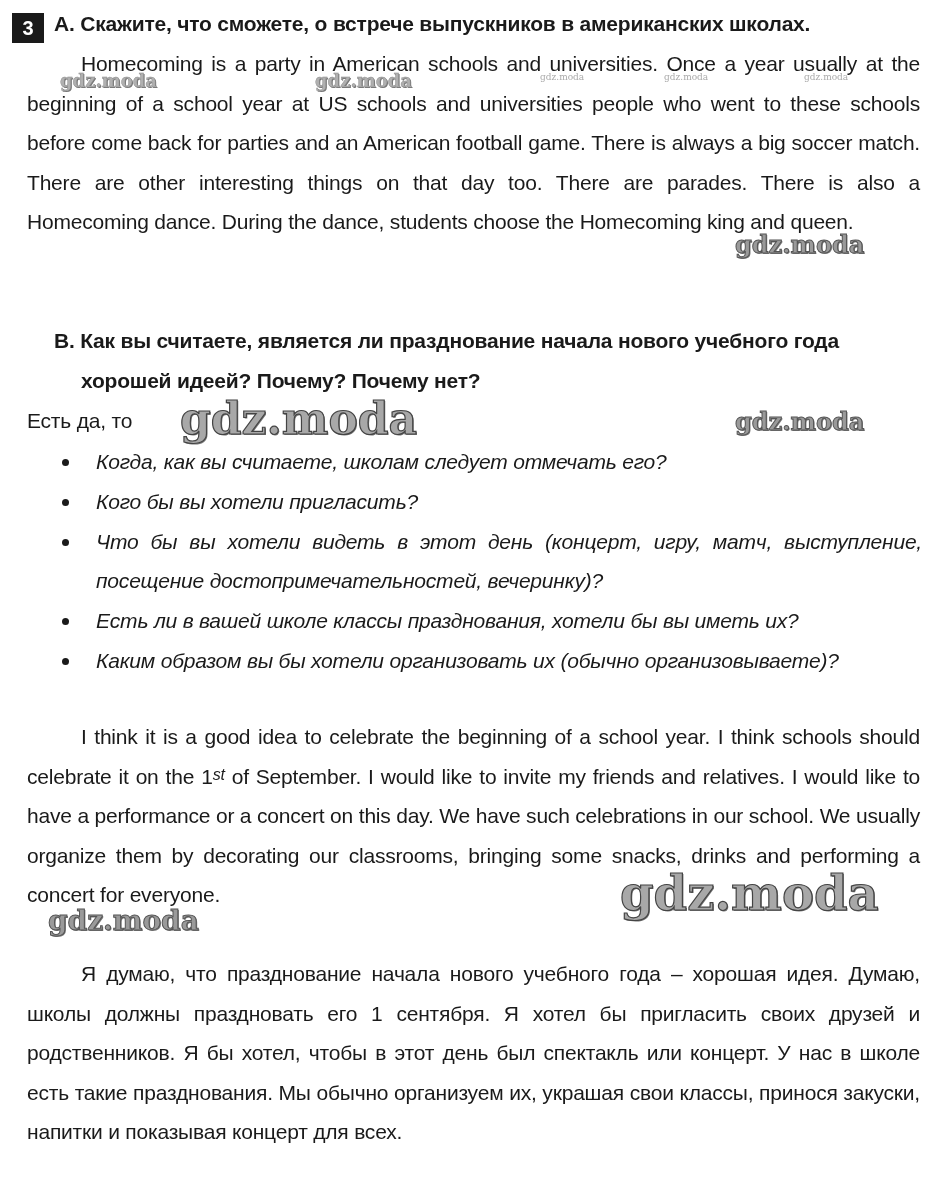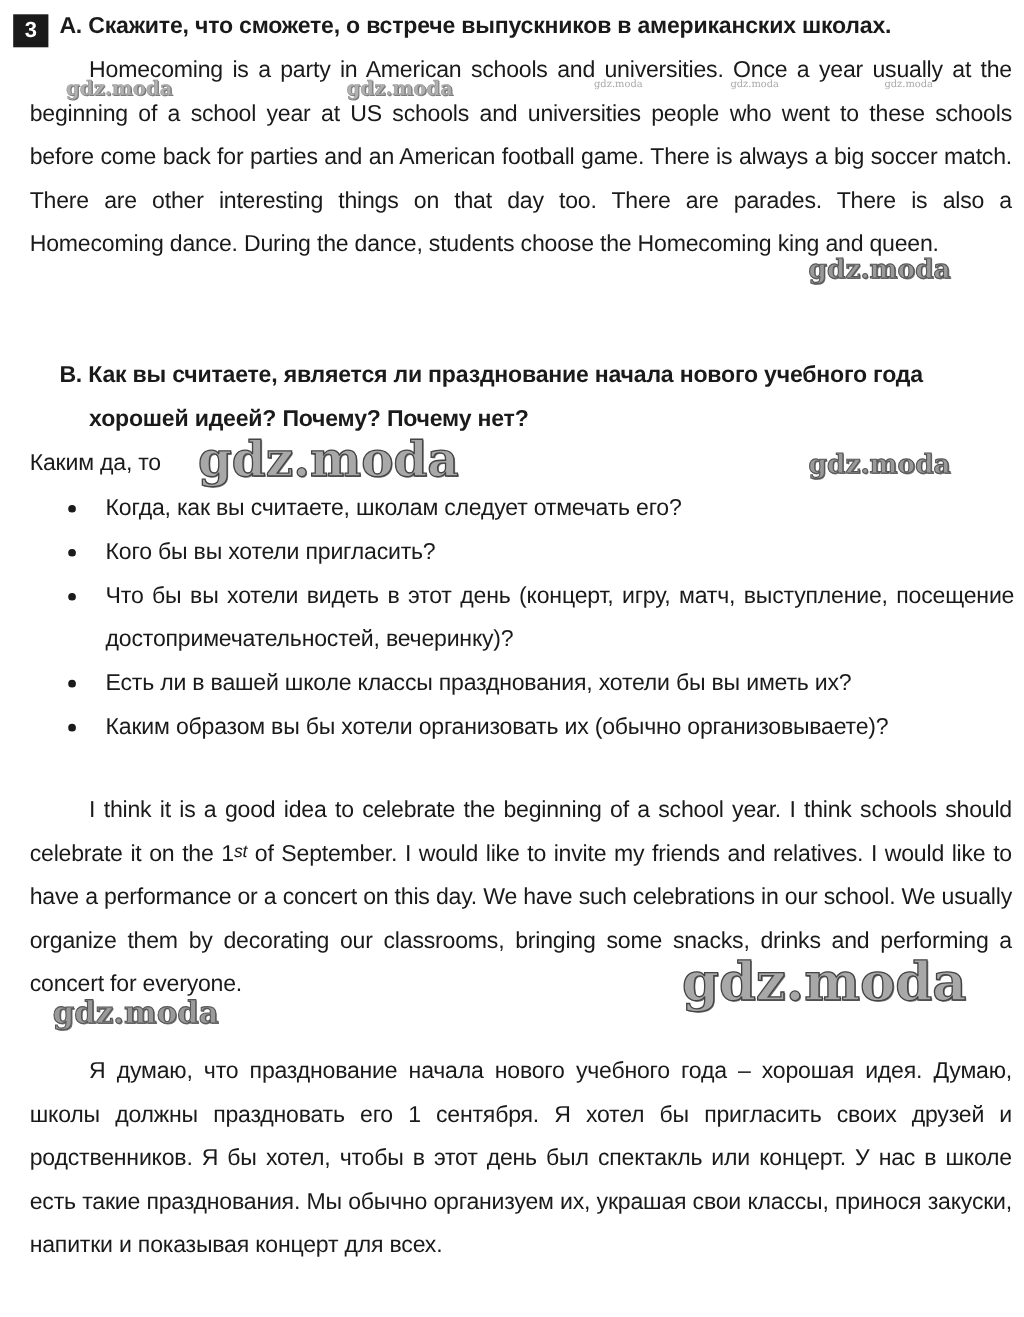--- a/index.html
+++ b/index.html
@@ -6,42 +6,42 @@
   body { width:931px; height:1197px; position:relative; overflow:hidden;
          font-family:"Liberation Sans", sans-serif; color:#1a1a1a; }
   .page { position:absolute; left:0; top:0; width:931px; height:1197px; }
   .num-badge { position:absolute; left:12px; top:13px; width:32px; height:30px; background:#1a1a1a;
                color:#fff; font-weight:bold; font-size:20px; line-height:30px; text-align:center; }
   .heading { position:absolute; font-weight:bold; font-size:21px; color:#1a1a1a; white-space:nowrap; letter-spacing:-0.2px; }
   .para { position:absolute; left:27px; width:893px; font-size:21px; line-height:39.6px;
           text-align:justify; color:#1a1a1a; letter-spacing:-0.2px; }
   .para .indent { display:inline-block; width:54px; }
   .line { position:absolute; font-size:21px; color:#1a1a1a; white-space:nowrap; letter-spacing:-0.2px; }
-  .bullet-list { position:absolute; left:60px; top:442px; width:862px; margin:0; padding:0; list-style:none; }
+  .bullet-list { position:absolute; left:60px; top:442px; width:862px; margin:0; padding:0; list-style:none;font-style:italic; }
   .bullet-list li { position:relative; padding-left:36px; font-size:21px; line-height:39.8px; text-align:justify; letter-spacing:-0.2px; }
   .bullet-list li .dot { position:absolute; left:2px; top:17px; width:7px; height:7px; border-radius:50%; background:#1a1a1a; }
   sup { font-size:16px; vertical-align:top; position:relative; top:-2px;font-style:italic; }
   .wm { position:absolute; font-family:"DejaVu Serif", serif; color:#9a9a9a; font-weight:bold; white-space:nowrap;
         -webkit-text-stroke:1px #555; text-shadow:1px 1px 0 #777; }
   .wm.small { color:#aaa; -webkit-text-stroke:0; text-shadow:none; font-weight:normal; }
 </style>
 </head>
 <body>
 
 <div class="page">
 
   <div class="num-badge">3</div>
   <div class="heading" style="left:54px; top:12px;">A. Скажите, что сможете, о встрече выпускников в американских школах.</div>
 
   <div class="para" style="top:44px;"><span class="indent"></span><span>Homecoming is a party in American schools and universities. Once a year usually at the beginning of a school year at US schools and universities people who went to these schools before come back for parties and an American football game. There is always a big soccer match. There are other interesting things on that day too. There are parades. There is also a Homecoming dance. During the dance, students choose the Homecoming king and queen.</span></div>
 
   <div class="heading" style="left:54px; top:329px;">B. Как вы считаете, является ли празднование начала нового учебного года</div>
   <div class="heading" style="left:81px; top:369px;text-align:right;">хорошей идеей? Почему? Почему нет?</div>
 
-  <div class="line" style="left:27px; top:409px;">Каким да, то</div>
+  <div class="line" style="left:27px; top:409px;">Есть да, то</div>
 
   <ul class="bullet-list">
     <li><span class="dot"></span><span>Когда, как вы считаете, школам следует отмечать его?</span></li>
     <li><span class="dot"></span><span>Кого бы вы хотели пригласить?</span></li>
     <li><span class="dot"></span><span>Что бы вы хотели видеть в этот день (концерт, игру, матч, выступление, посещение достопримечательностей, вечеринку)?</span></li>
     <li><span class="dot"></span><span>Есть ли в вашей школе классы празднования, хотели бы вы иметь их?</span></li>
     <li><span class="dot"></span><span>Каким образом вы бы хотели организовать их (обычно организовываете)?</span></li>
   </ul>
 
   <div class="para" style="top:717px;"><span class="indent"></span><span>I think it is a good idea to celebrate the beginning of a school year. I think schools should celebrate it on the 1</span><sup>st</sup><span> of September. I would like to invite my friends and relatives. I would like to have a performance or a concert on this day. We have such celebrations in our school. We usually organize them by decorating our classrooms, bringing some snacks, drinks and performing a concert for everyone.</span></div>

